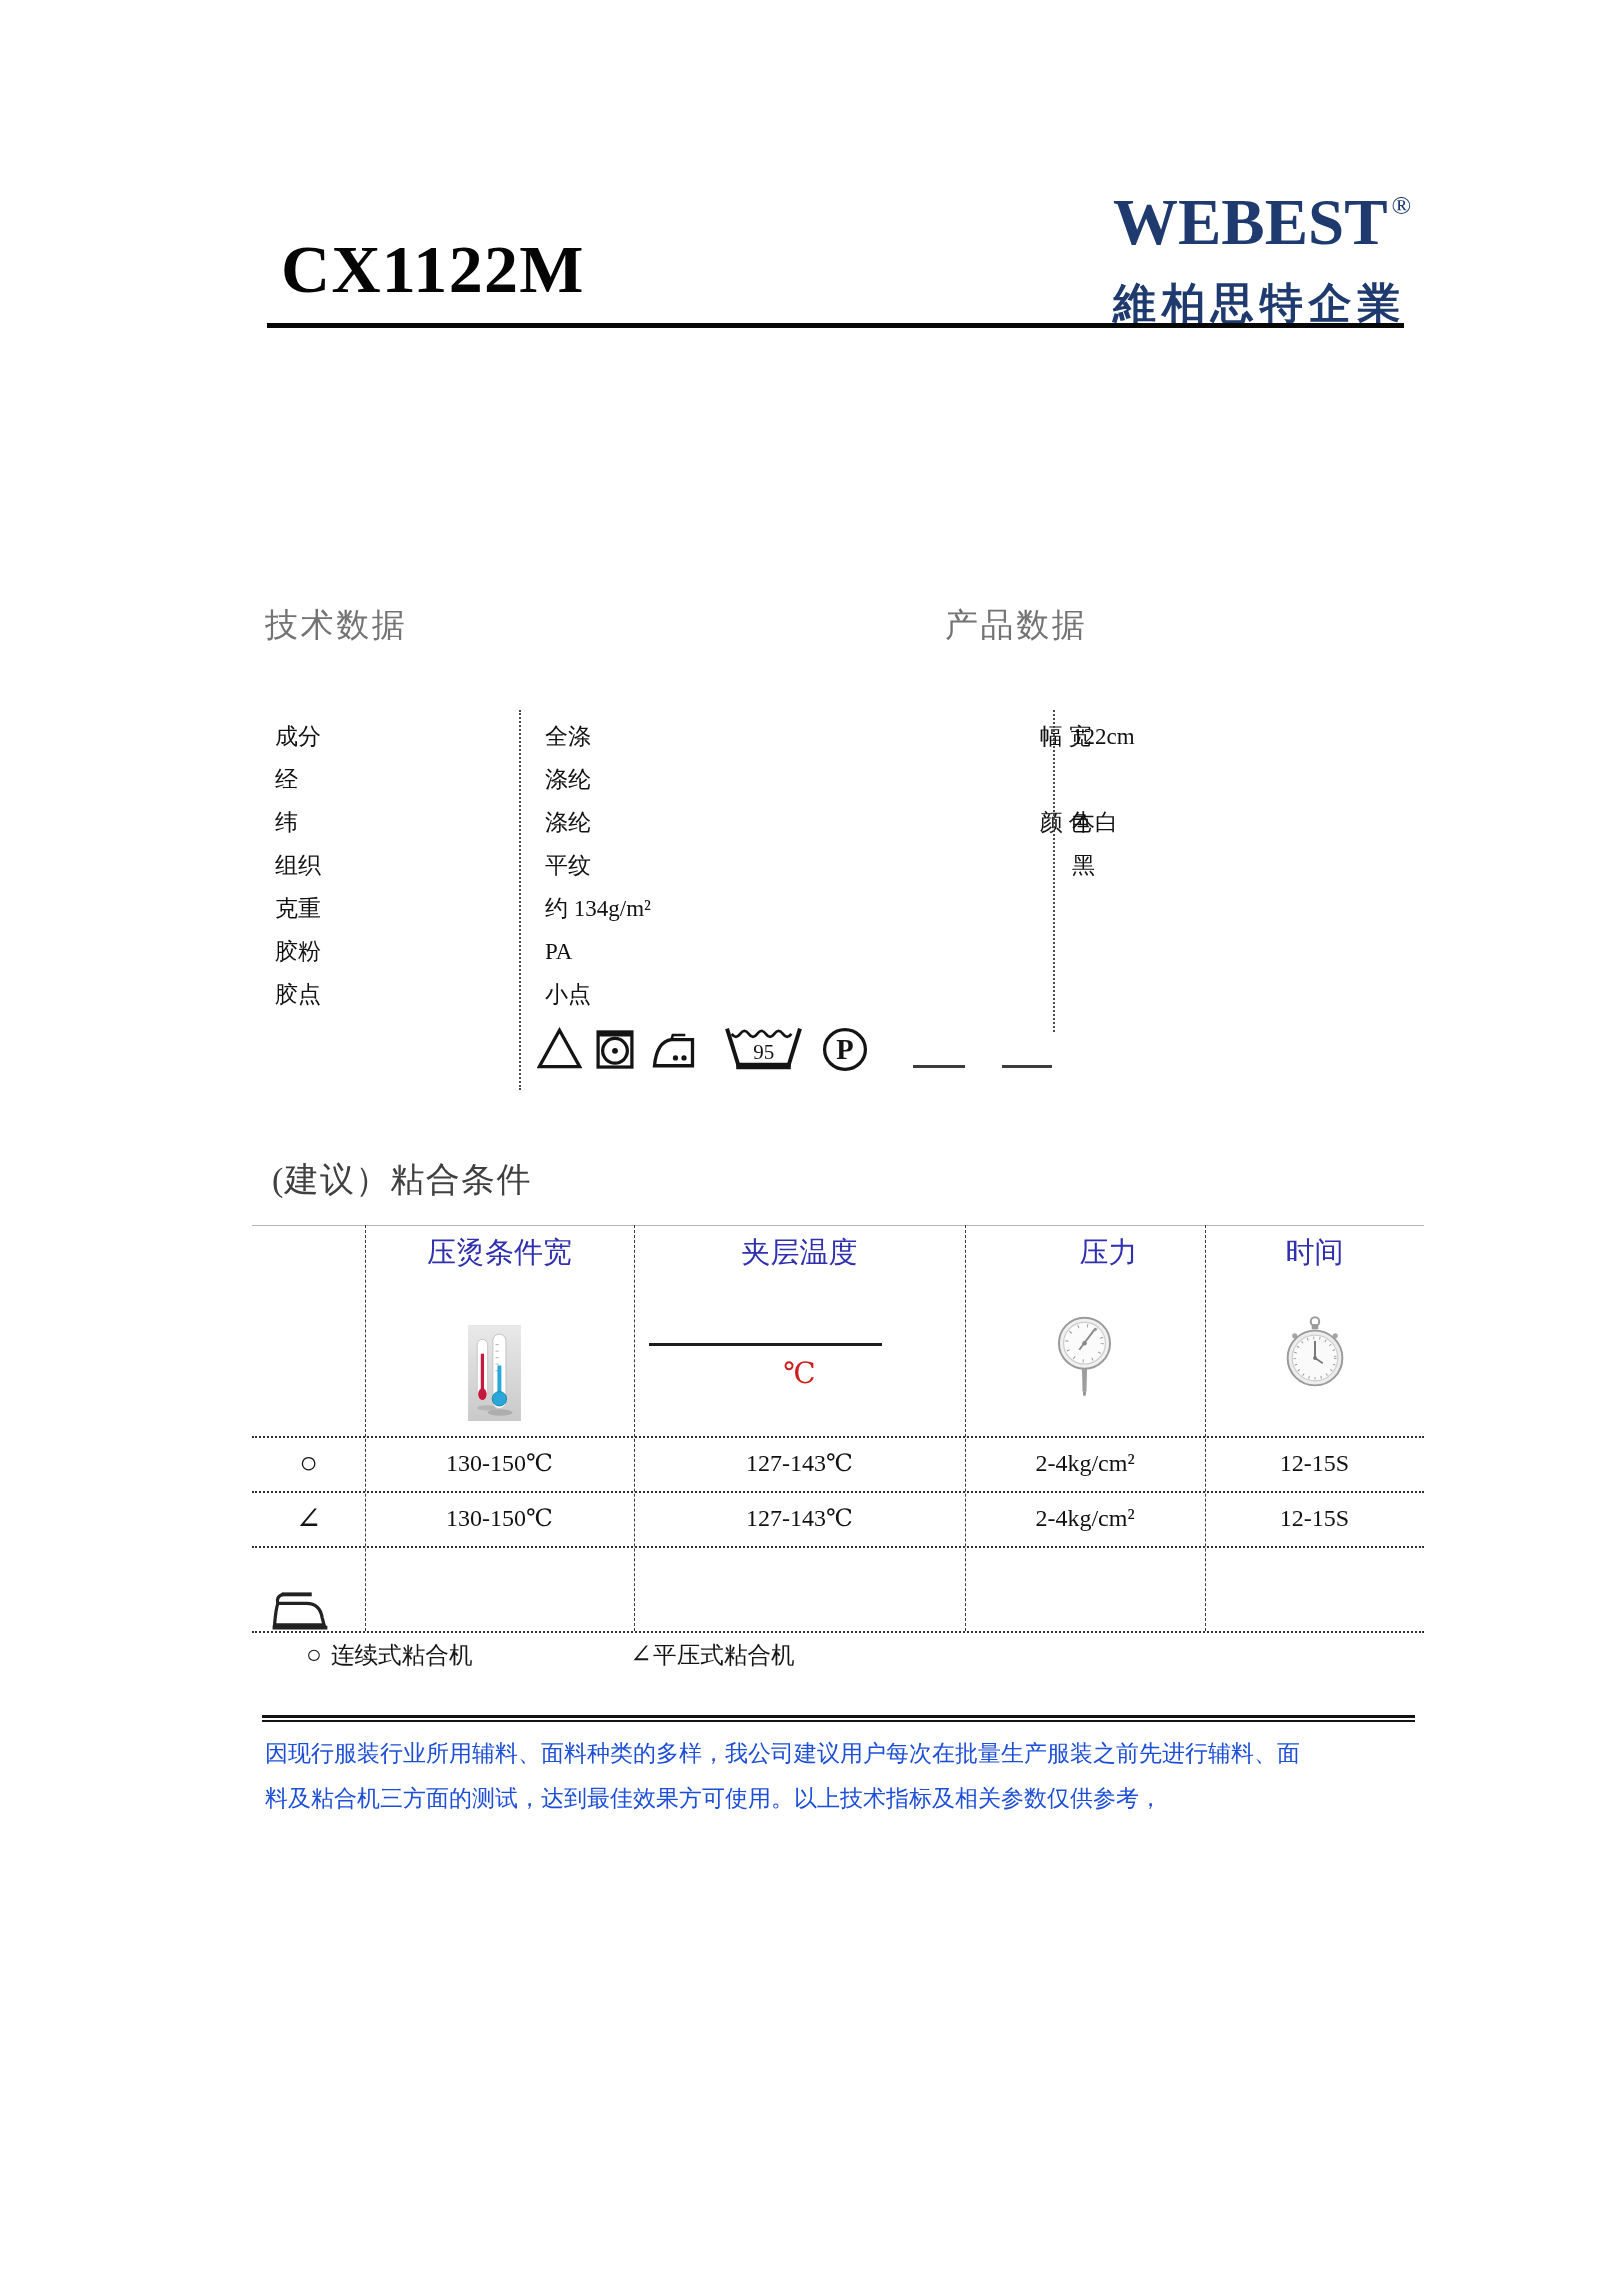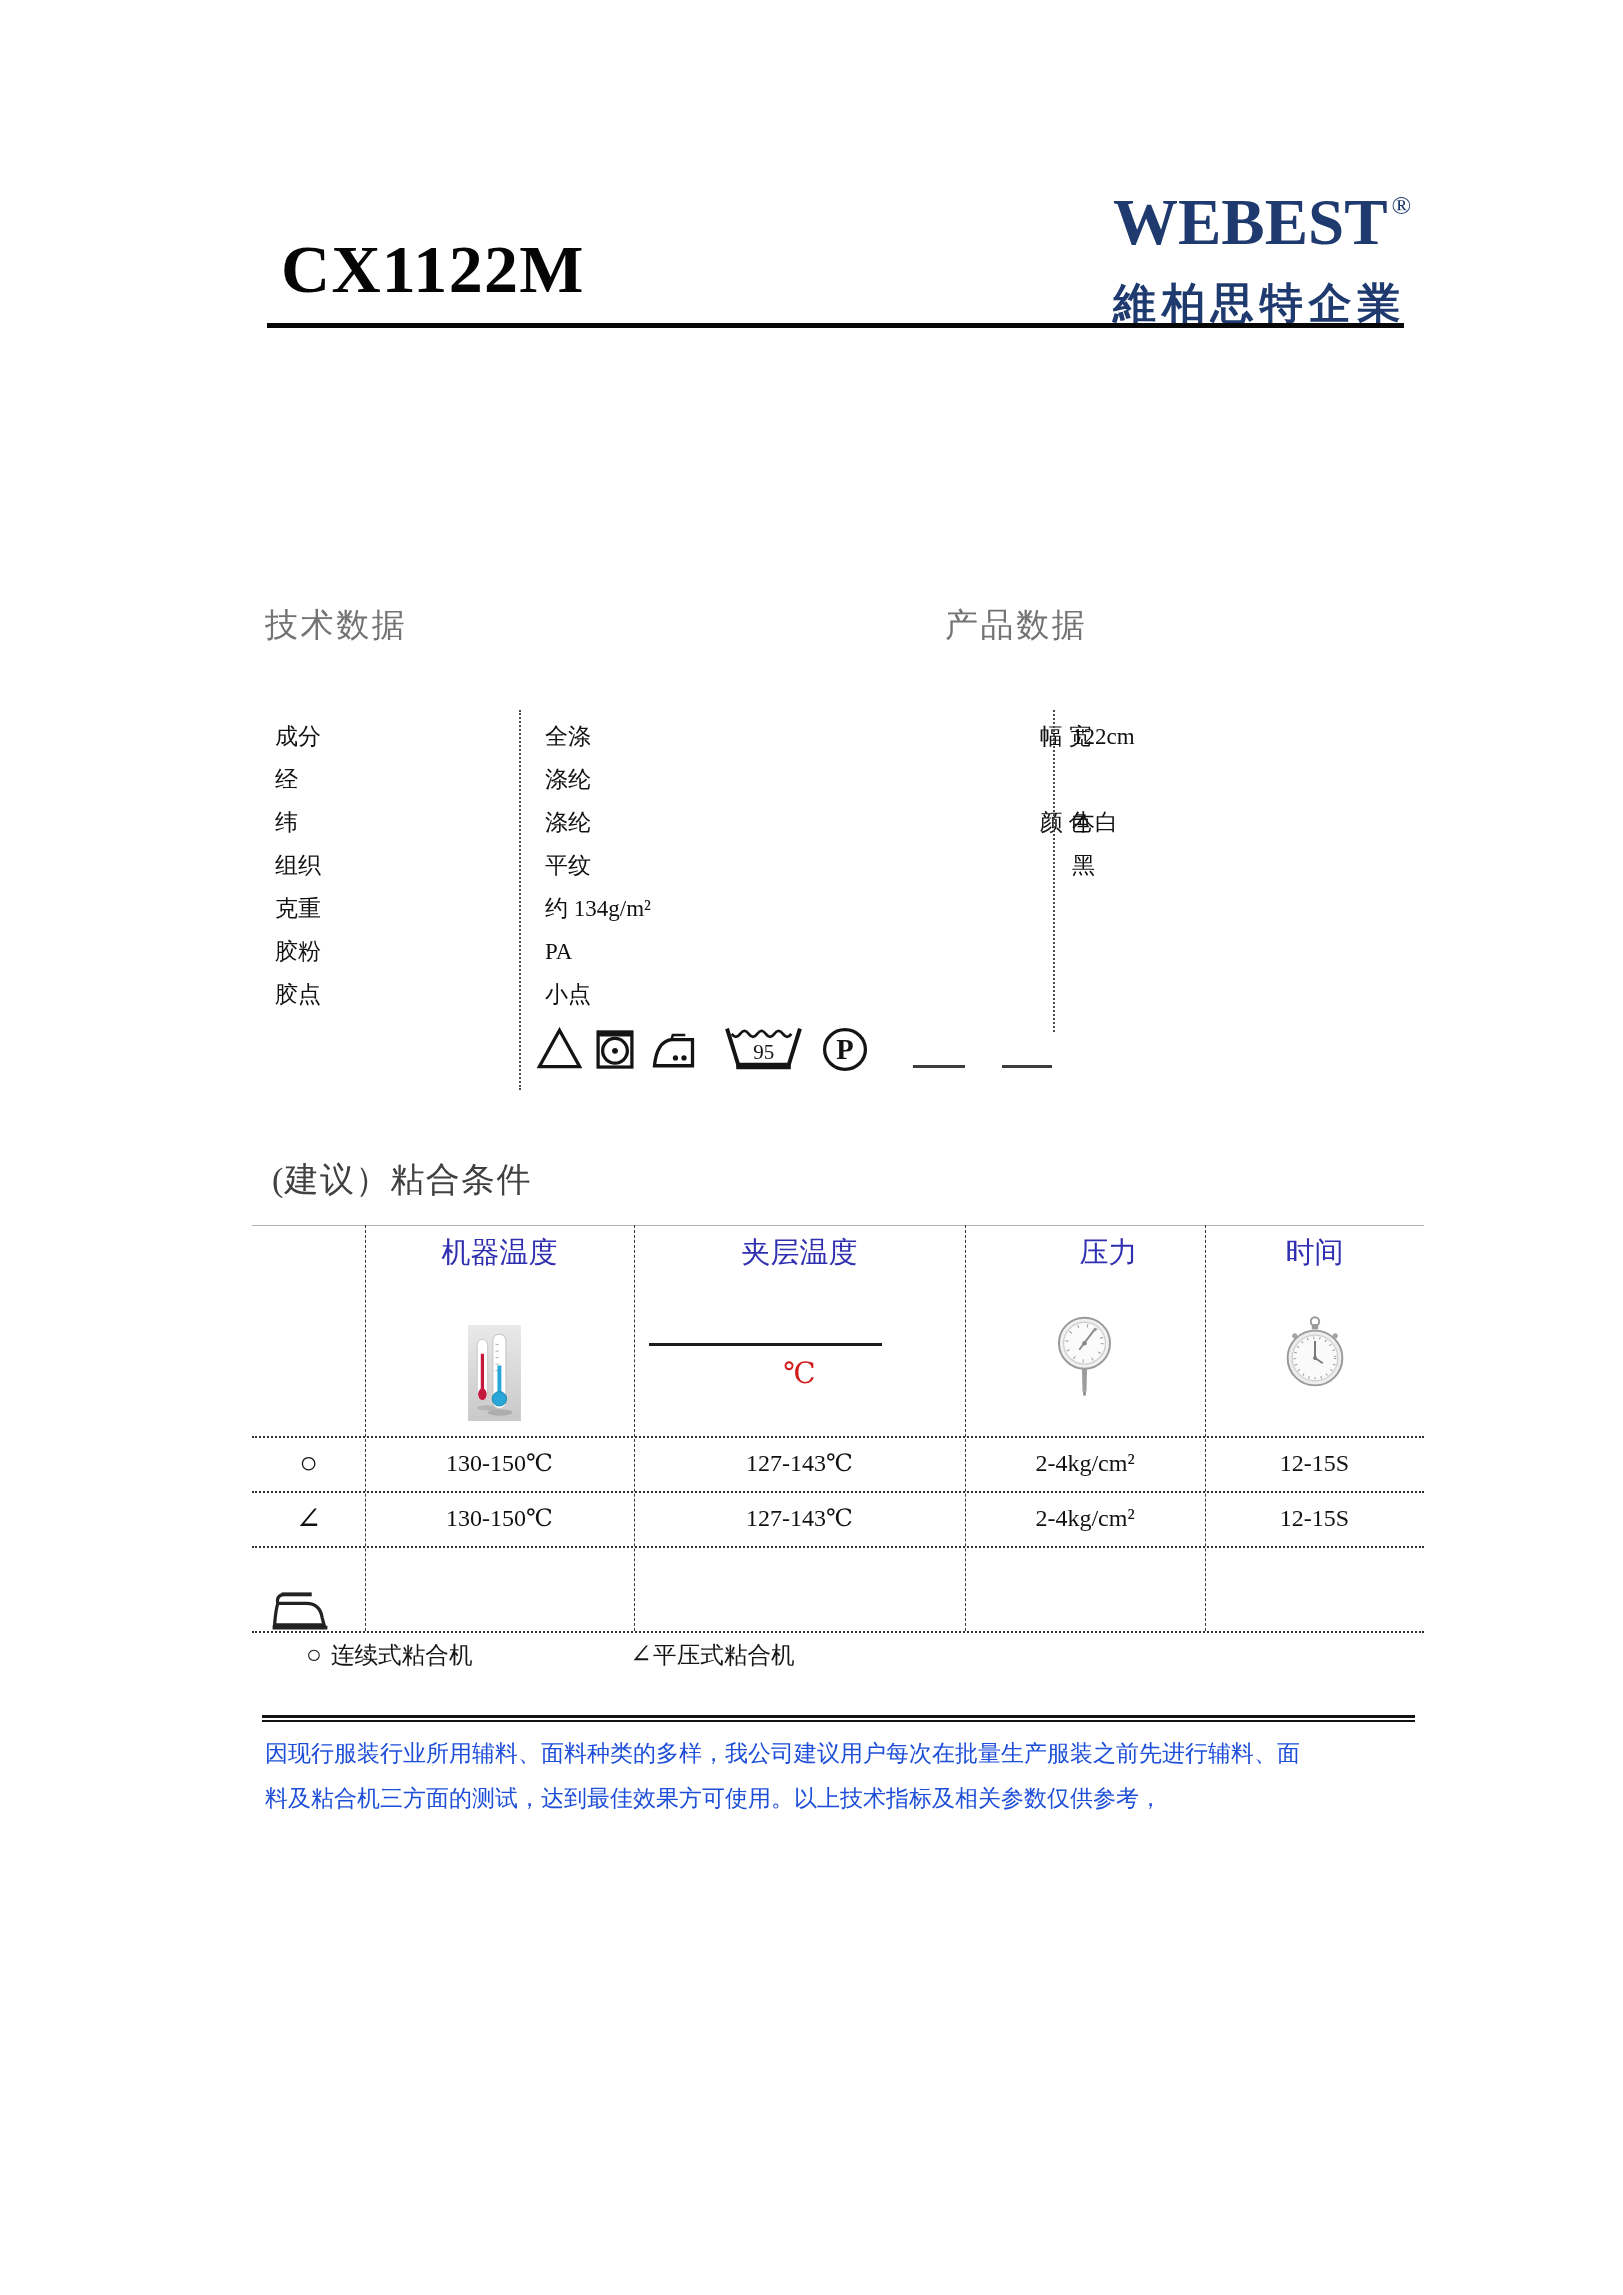--- a/index.html
+++ b/index.html
@@ -132,21 +132,21 @@
     <div class="bt-top"></div>
     <div class="bt-v" style="left:113px;"></div>
     <div class="bt-v" style="left:382px;"></div>
     <div class="bt-v" style="left:713px;"></div>
     <div class="bt-v" style="left:953px;"></div>
     <div class="bt-h" style="top:211px;"></div>
     <div class="bt-h" style="top:266px;"></div>
     <div class="bt-h" style="top:321px;"></div>
     <div class="bt-h" style="top:406px;"></div>
 
-    <div class="bt-head-label" style="left:113px;width:269px;">机器温度</div>
+    <div class="bt-head-label" style="left:113px;width:269px;">压烫条件宽</div>
     <div class="bt-head-label" style="left:382px;width:331px;">夹层温度</div>
     <div class="bt-head-label" style="left:713px;width:240px;padding-left:47px;">压力</div>
     <div class="bt-head-label" style="left:953px;width:219px;">时间</div>
 
     <svg style="position:absolute;left:216px;top:100px;" width="53" height="96" viewBox="0 0 81 147">
       <defs>
         <linearGradient id="thbg" x1="0" y1="0" x2="0" y2="1">
           <stop offset="0" stop-color="#e9e9e9"></stop>
             <stop offset="1" stop-color="#c9c9c9"></stop>
         </linearGradient>

